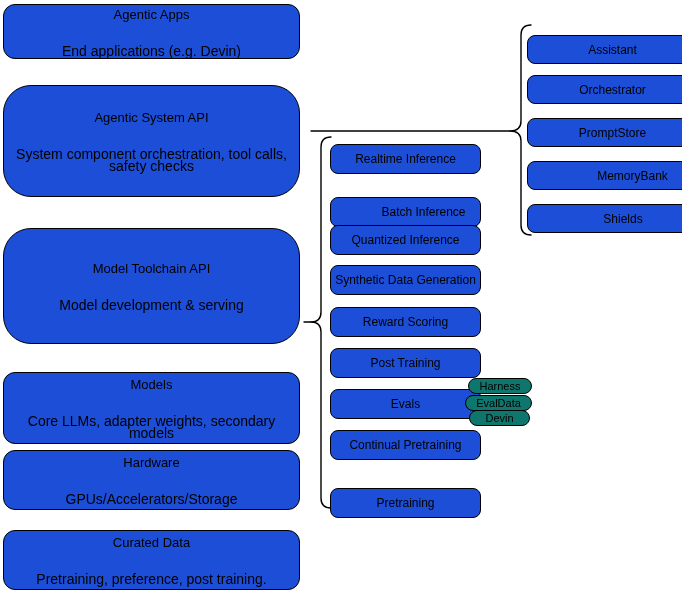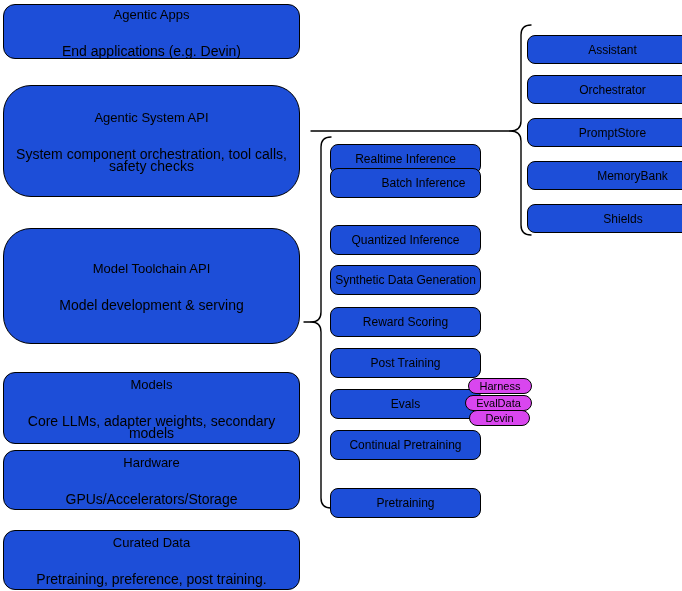--- a/index.html
+++ b/index.html
@@ -28,21 +28,21 @@
   }
   .left-box  { left: 3px;   width: 297px; border-radius: 12px; }
   .left-box.big { border-radius: 28px; }
   .mid-box   { left: 330px; width: 151px; height: 30px; border-radius: 8px; font-size: 12px; }
   .right-box { left: 527px; width: 171px; height: 29px; border-radius: 8px; font-size: 12px; }
   .title    { font-size: 13px; line-height: 15px; }
   .subtitle { font-size: 14px; line-height: 12px; margin-top: 23px; padding: 0 8px; }
   .pill {
     position: absolute;
     box-sizing: border-box;
-    background: #d946ef;
+    background: #0f766e;
     border: 1.5px solid #000000;
     border-radius: 9px;
     display: flex;
     align-items: center;
     justify-content: center;
     font-size: 11px;
     z-index: 3;
   }
   .mid-box, .right-box { z-index: 2; }
   .left-box { z-index: 2; }
@@ -89,21 +89,21 @@
   </div>
 
   <div class="box left-box" style="top:530px;height:60px;">
     <div class="title">Curated Data</div>
     <div class="subtitle">Pretraining, preference, post training.</div>
   </div>
 
   <div class="box mid-box" style="top:144px;">
     <span>Realtime Inference</span>
   </div>
-  <div class="box mid-box" style="top:168px;padding-left:36px;">
+  <div class="box mid-box" style="top:197px;padding-left:36px;">
     <span>Batch Inference</span>
   </div>
   <div class="box mid-box" style="top:225px;">
     <span>Quantized Inference</span>
   </div>
   <div class="box mid-box" style="top:307px;">
     <span>Reward Scoring</span>
   </div>
   <div class="box mid-box" style="top:265px;">
     <span>Synthetic Data Generation</span>

